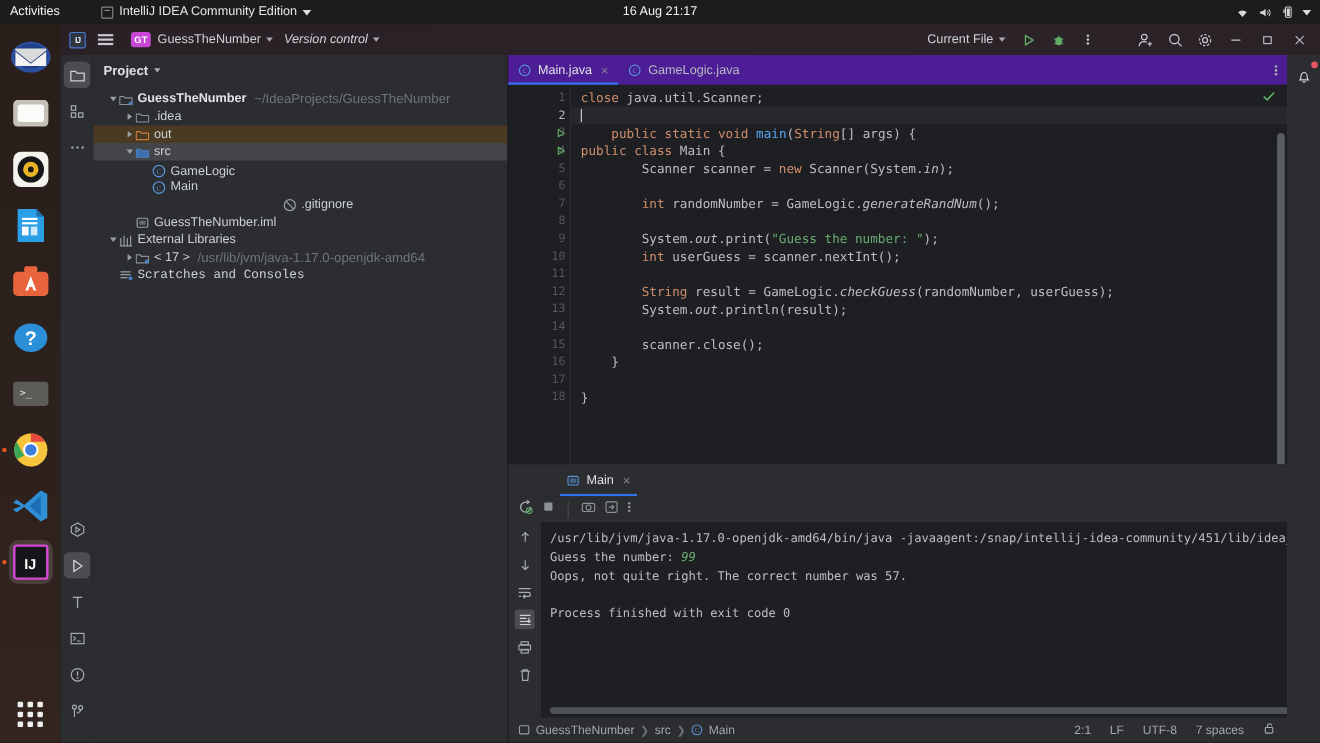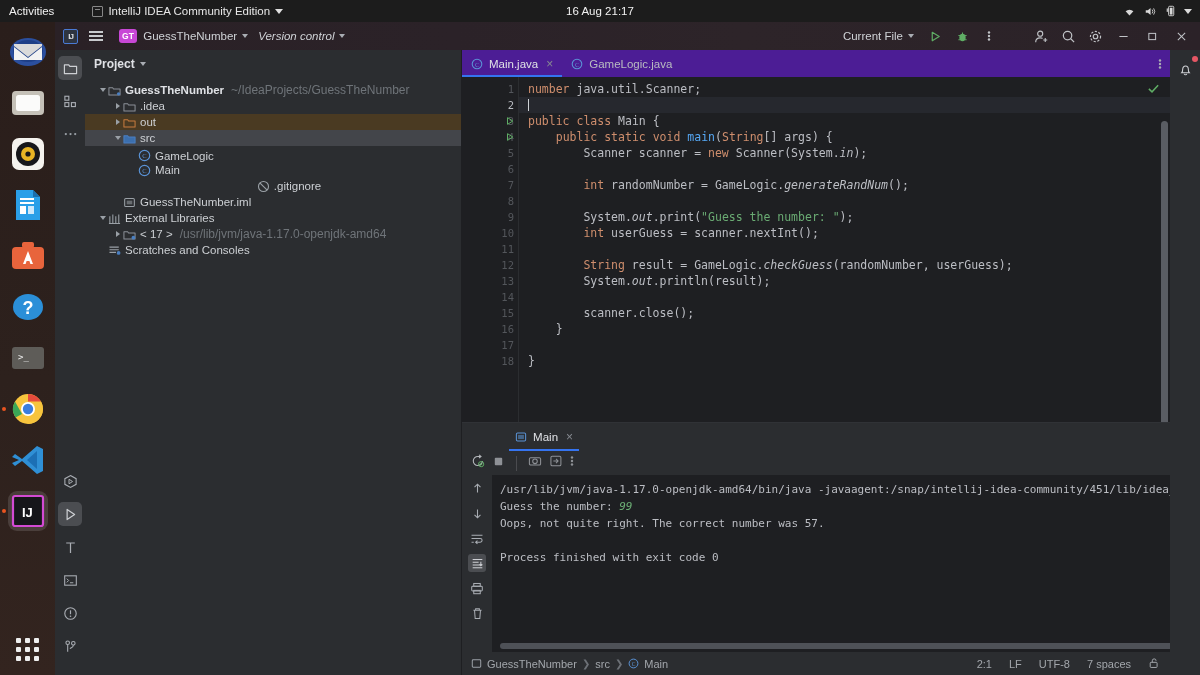--- a/index.html
+++ b/index.html
@@ -603,21 +603,21 @@
               </span>
               <span class="ico">
                 <svg width="13" height="13" viewBox="0 0 14 14">
                   <path d="M1 4 h4 l1 1.4 h7 v6.4 h-12 Z" fill="none" stroke="#8b9097" stroke-width="1.1" stroke-linejoin="round"></path>
                   <circle cx="11.2" cy="10.4" r="2" fill="#4a7fc1"></circle>
                 </svg>
               </span>
               <span class="tlabel">&lt; 17 &gt;</span>
               <span class="tpath">/usr/lib/jvm/java-1.17.0-openjdk-amd64</span>
             </div>
-            <div class="trow" style="padding-left: 12px;">
+            <div class="trow" style="padding-left: 12px; font-family: Liberation Mono, monospace;">
               <span class="arrow"></span>
               <span class="ico">
                 <svg width="13" height="13" viewBox="0 0 14 14">
                   <path d="M1.6 3.4 h10 M1.6 6.2 h10 M1.6 9 h7" stroke="#9aa0a6" stroke-width="1.2"></path>
                   <circle cx="11.4" cy="9.6" r="2" fill="#4a7fc1"></circle>
                 </svg>
               </span>
               <span class="tlabel">Scratches and Consoles</span>
             </div>
           </div>
@@ -711,24 +711,24 @@
                 <span class="num">16</span>
               </div>
               <div class="gline">
                 <span class="num">17</span>
               </div>
               <div class="gline">
                 <span class="num">18</span>
               </div>
             </div>
           <div class="code" id="code">
-              <div class="cline"><span class="kw">number</span> java.util.Scanner;</div>
+              <div class="cline"><span class="kw">close</span> java.util.Scanner;</div>
               <div class="cline cur"><span class="caret-blk"></span></div>
+              <div class="cline">    <span class="kw">public</span> <span class="kw">static</span> <span class="kw">void</span> <span class="fn">main</span>(<span class="kw">String</span>[] args) {</div>
               <div class="cline"><span class="kw">public</span> <span class="kw">class</span> Main {</div>
-              <div class="cline">    <span class="kw">public</span> <span class="kw">static</span> <span class="kw">void</span> <span class="fn">main</span>(<span class="kw">String</span>[] args) {</div>
               <div class="cline">        Scanner scanner = <span class="kw">new</span> Scanner(System.<span class="stat">in</span>);</div>
               <div class="cline">&nbsp;</div>
               <div class="cline">        <span class="kw">int</span> randomNumber = GameLogic.<span class="stat">generateRandNum</span>();</div>
               <div class="cline">&nbsp;</div>
               <div class="cline">        System.<span class="stat">out</span>.print(<span class="str">"Guess the number: "</span>);</div>
               <div class="cline">        <span class="kw">int</span> userGuess = scanner.nextInt();</div>
               <div class="cline">&nbsp;</div>
               <div class="cline">        <span class="kw">String</span> result = GameLogic.<span class="stat">checkGuess</span>(randomNumber, userGuess);</div>
               <div class="cline">        System.<span class="stat">out</span>.println(result);</div>
               <div class="cline">&nbsp;</div>

